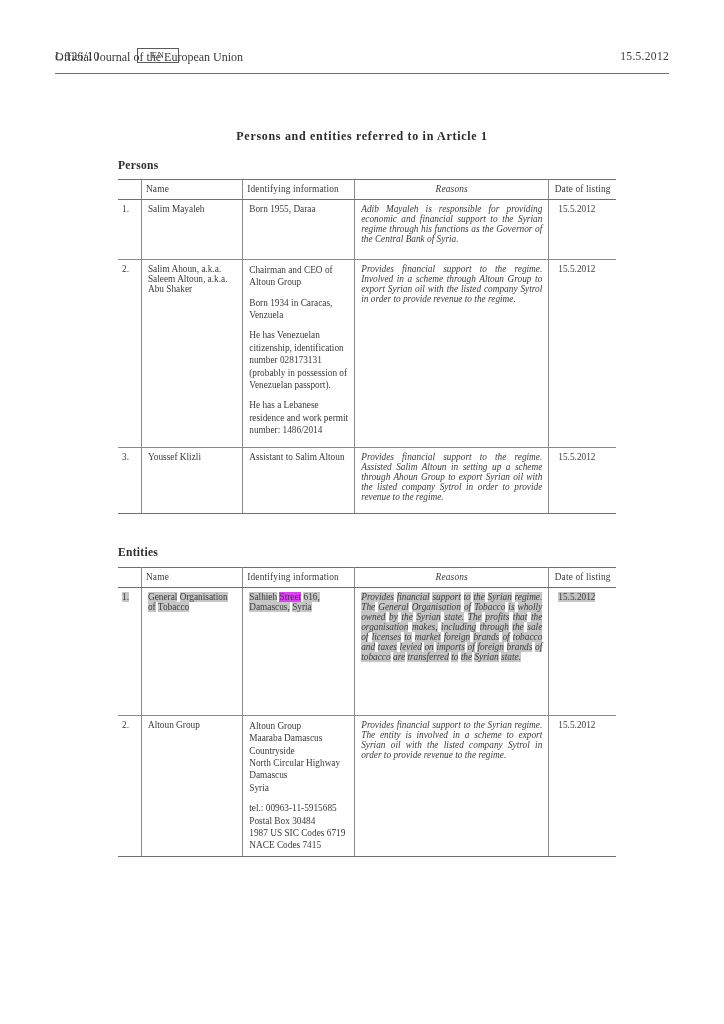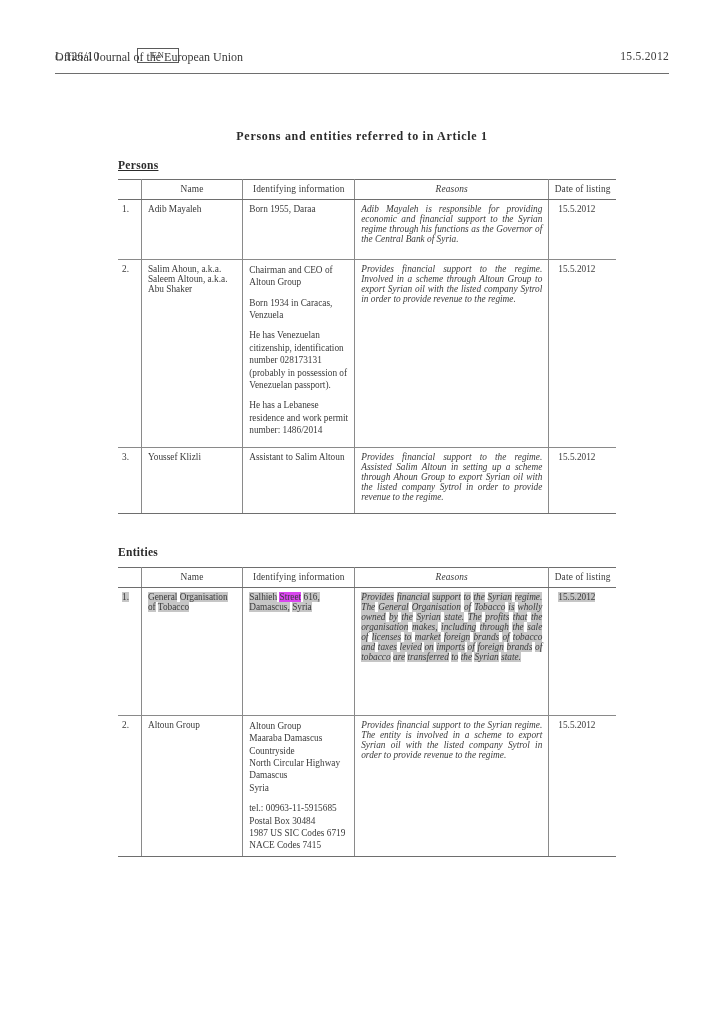--- a/index.html
+++ b/index.html
@@ -104,21 +104,21 @@
   }
 
   .section-label {
     position: absolute;
     left: 118px;
     font-weight: bold;
     font-size: 11.5px;
     letter-spacing: 0.3px;
     color: #2b2b2b;
   }
-  .section-persons { top: 159px; text-decoration: underline; }
+  .section-persons { top: 159px; }
   .section-entities { top: 546px; }
 
   
   .tbl {
     position: absolute;
     left: 118px;
     width: 498px;
     border-collapse: collapse;
     table-layout: fixed;
     font-size: 9.3px;
@@ -130,21 +130,21 @@
   .tbl td, .tbl th {
     border-left: 0.8px solid #8a8a8a;
     border-right: 0.8px solid #8a8a8a;
     vertical-align: top;
     padding: 4px 6px 4px 6px;
     font-weight: normal;
   }
   .tbl tr.head td {
     border-top: 1.5px solid #6e6e6e;
     border-bottom: 1.1px solid #6e6e6e;
-    text-align: center;
+    text-align: left;
     vertical-align: middle;
     padding: 4px 4px 5px 4px;
     font-size: 9.4px;
     letter-spacing: 0.15px;
   }
   .tbl tr.body td {
     border-bottom: 0.8px solid #8a8a8a;
   }
   .tbl tr.last td {
     border-bottom: 1.5px solid #6e6e6e;
@@ -204,21 +204,21 @@
       <tr class="head">
         <td class="c-num"></td>
         <td class="c-name">Name</td>
         <td class="c-ident">Identifying information</td>
         <td class="c-reason" style="text-align:center">Reasons</td>
         <td class="c-date" style="text-align:center;padding-left:4px">Date of listing</td>
       </tr>
 
       <tr class="body" style="height:60px">
         <td class="c-num">1.</td>
-        <td class="c-name">Adib Mayaleh</td>
+        <td class="c-name">Salim Mayaleh</td>
         <td class="c-ident">Born 1955, Daraa</td>
         <td class="c-reason">Adib Mayaleh is responsible for providing economic and financial support to the Syrian regime through his functions as the Governor of the Central Bank of Syria.</td>
         <td class="c-date">15.5.2012</td>
       </tr>
 
       <tr class="body" style="height:188px">
         <td class="c-num">2.</td>
         <td class="c-name">Salim Ahoun, a.k.a. Saleem Altoun, a.k.a. Abu Shaker</td>
         <td class="c-ident">
           <p>Chairman and CEO of Altoun Group</p>

